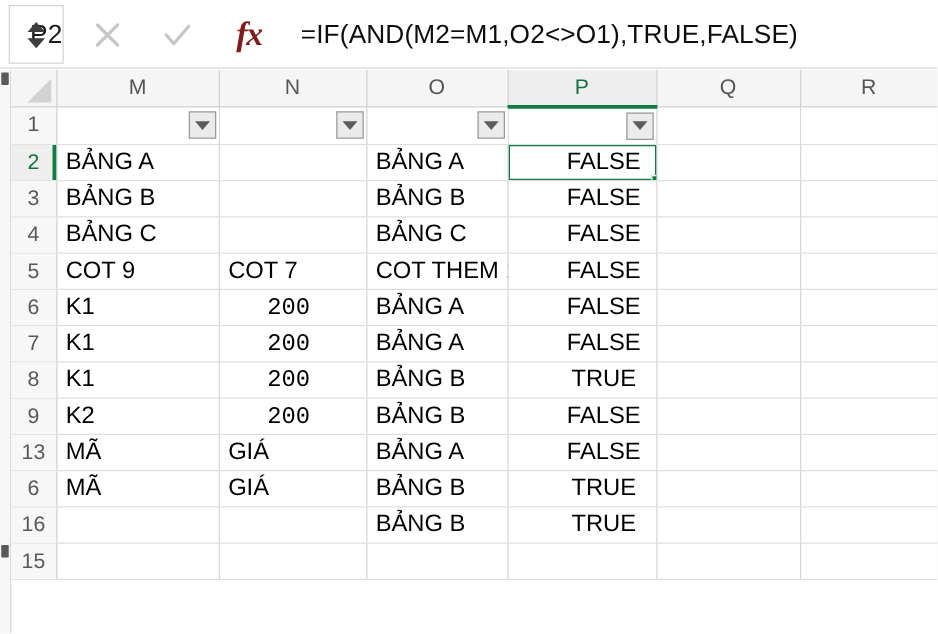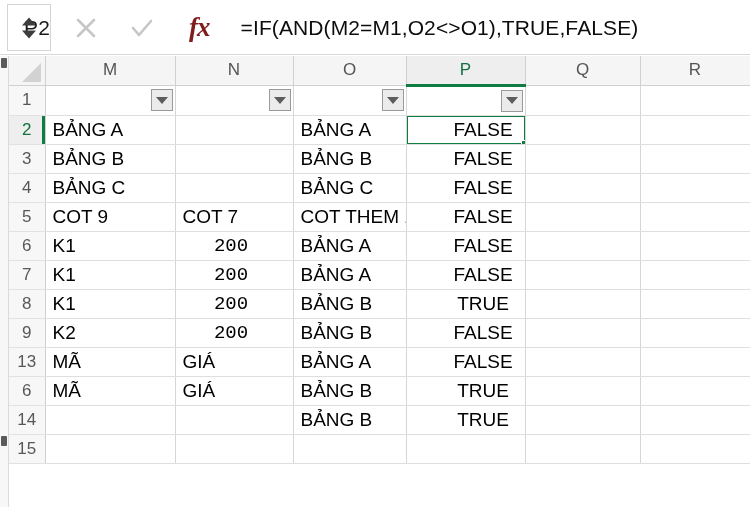--- a/index.html
+++ b/index.html
@@ -350,21 +350,21 @@
           <tr>
             <td class="rowhead">6</td>
             <td class="cell txt">MÃ</td>
             <td class="cell txt">GIÁ</td>
             <td class="cell txt">BẢNG B</td>
             <td class="cell ctr">TRUE</td>
             <td class="cell txt"></td>
             <td class="cell txt"></td>
           </tr>
           <tr>
-            <td class="rowhead">14</td>
+            <td class="rowhead">16</td>
             <td class="cell txt"></td>
             <td class="cell txt"></td>
             <td class="cell txt">BẢNG B</td>
             <td class="cell ctr">TRUE</td>
             <td class="cell txt"></td>
             <td class="cell txt"></td>
           </tr>
           <tr>
             <td class="rowhead">15</td>
             <td class="cell txt"></td>

